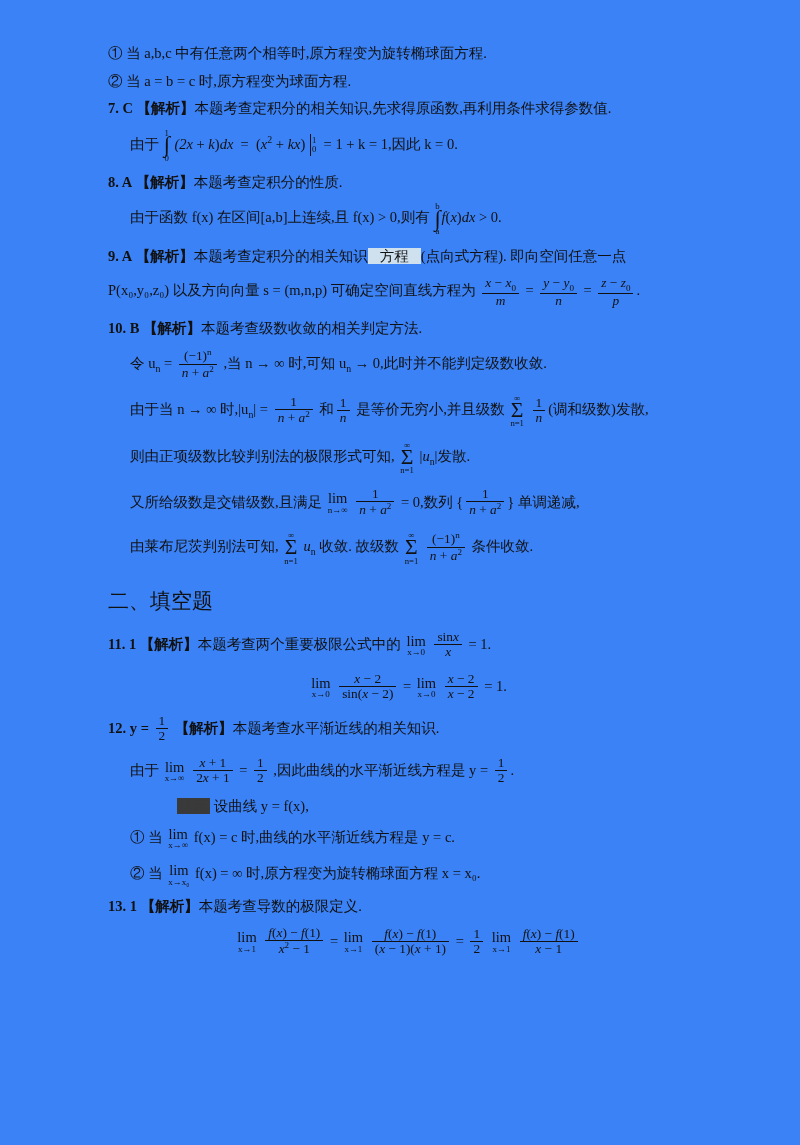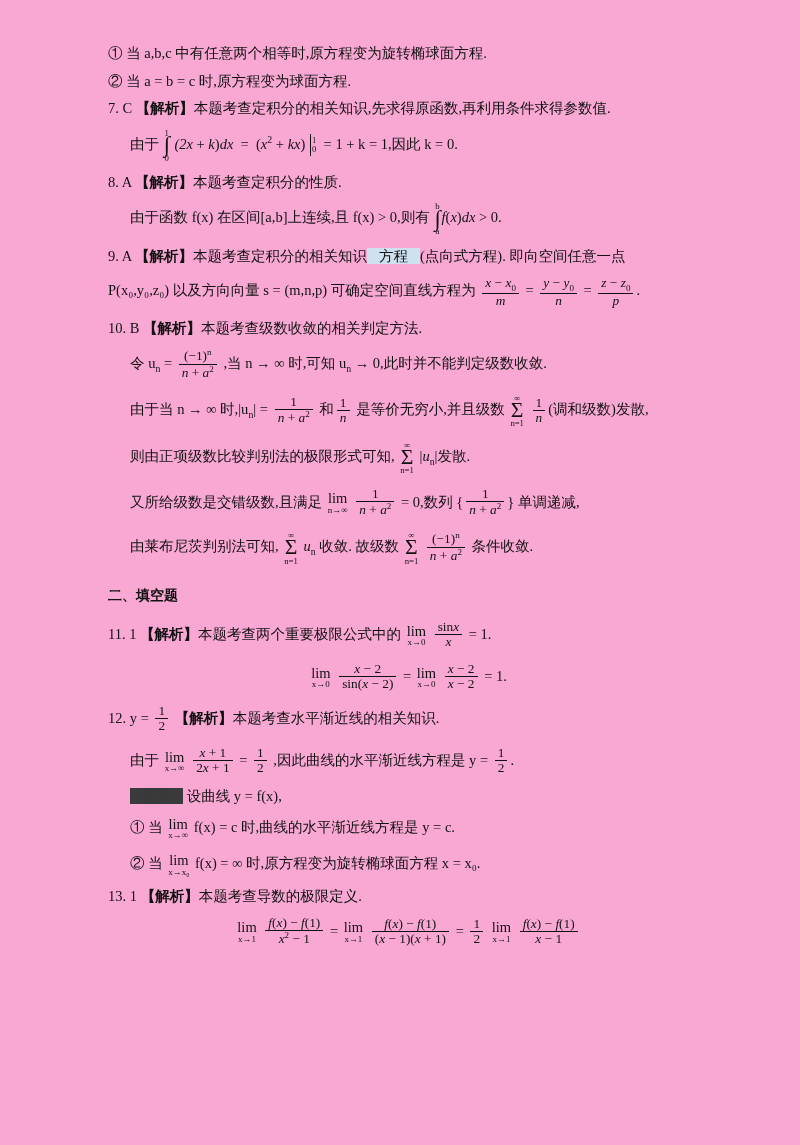--- a/index.html
+++ b/index.html
@@ -6,42 +6,42 @@
   body{
     width:800px;height:1145px;
     font-family:"Liberation Serif","DejaVu Serif",serif;
     color:#111;
     position:relative;
     overflow:hidden;
   }
   .page{
     position:absolute;
     left:0;top:0;width:800px;height:1145px;
-    background:#f9a8d4;
+    background:#3b82f6;
   }
   .content{
     position:absolute;
     left:108px;top:46px;width:600px;
   }
   .line{
     font-size:14.5px;
     line-height:1.0;
     margin:0 0 13px 0;
     white-space:nowrap;
   }
   .indent{ margin-left:22px; }
   .center{ text-align:center; white-space:normal;}
-  .ans{ font-weight:normal; }
+  .ans{ font-weight:bold; }
   .tag{
     font-weight:bold;
     letter-spacing:0px;
   }
   .sect{
-    font-weight:bold;
-    font-size:14px;
+    font-weight:normal;
+    font-size:21px;
     margin:22px 0 16px 0;
   }
   .mi{ font-style:italic; font-family:"Liberation Serif","DejaVu Serif",serif;}
   
   .frac{
     display:inline-block;
     vertical-align:middle;
     text-align:center;
     margin:0 3px;
     line-height:1.05;
@@ -101,21 +101,22 @@
   }
   .barlim .t{display:block;font-size:0.6em;}
   .barlim .b{display:block;font-size:0.6em;}
   .hl{
     background:#cfe0ef;
     padding:0 12px;
   }
   .tipmark{
     background:#3a3a3a;
     color:#3a3a3a;
-    padding:0 12px;
+    padding:0 2px;
+    margin-left:47px;
   }
 </style>
 </head>
 <body>
 
 <div class="page">
   <div class="content">
 
     <div class="line">
       <span>① 当 a,b,c 中有任意两个相等时,原方程变为旋转椭球面方程.</span>

